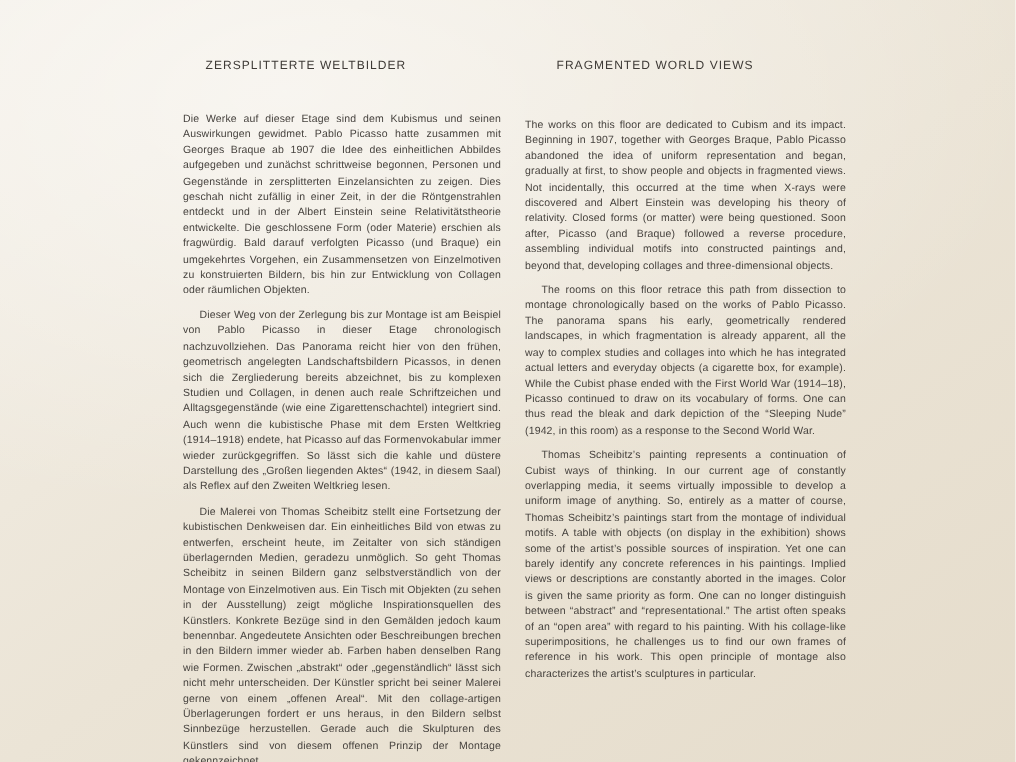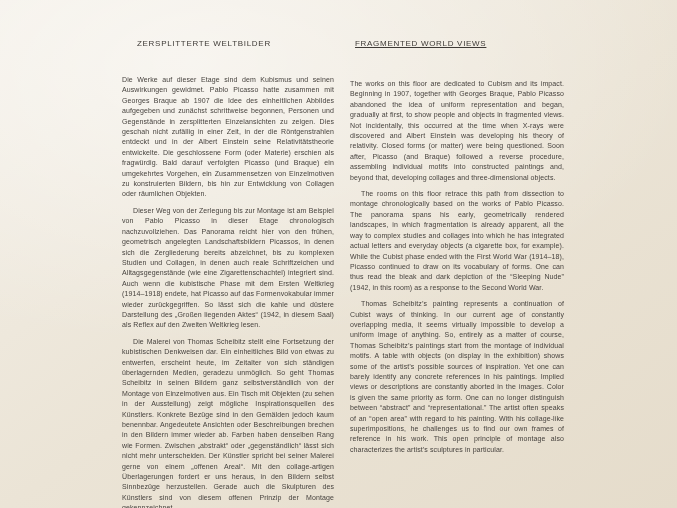--- a/index.html
+++ b/index.html
@@ -21,21 +21,21 @@
   .col-heading{
     position:absolute;
     top:39px;
     font-size:8px;
     font-weight:400;
     letter-spacing:0.7px;
     color:var(--heading);
     white-space:nowrap;
   }
   .heading-left{left:137px;}
-  .heading-right{left:355px;text-decoration:underline;}
+  .heading-right{left:371px;}
   .text-col{
     position:absolute;
     text-align:justify;
     color:var(--text);
     font-size:7px;
     line-height:10.4px;
     letter-spacing:0.1px;
     hyphens:auto;
     -webkit-hyphens:auto;
   }

